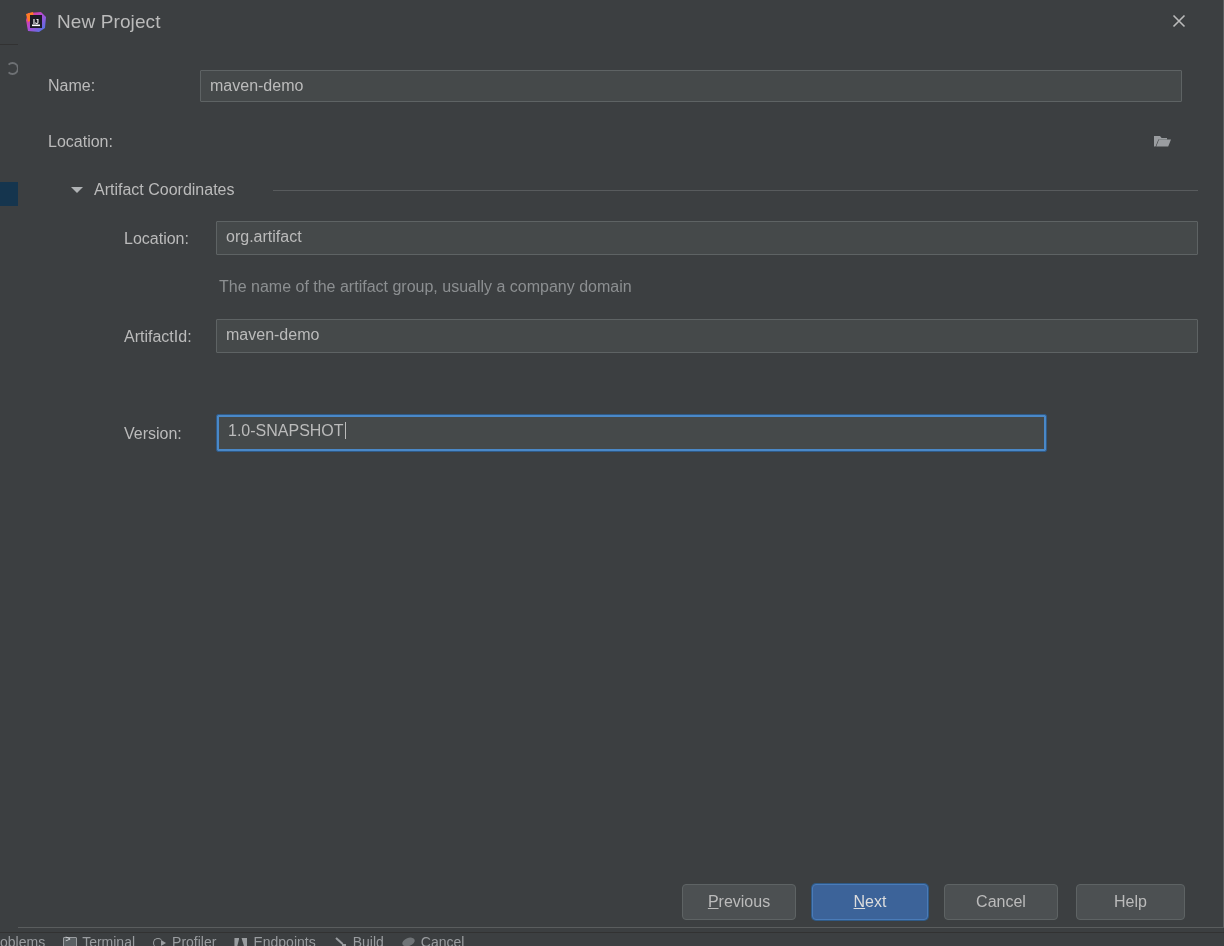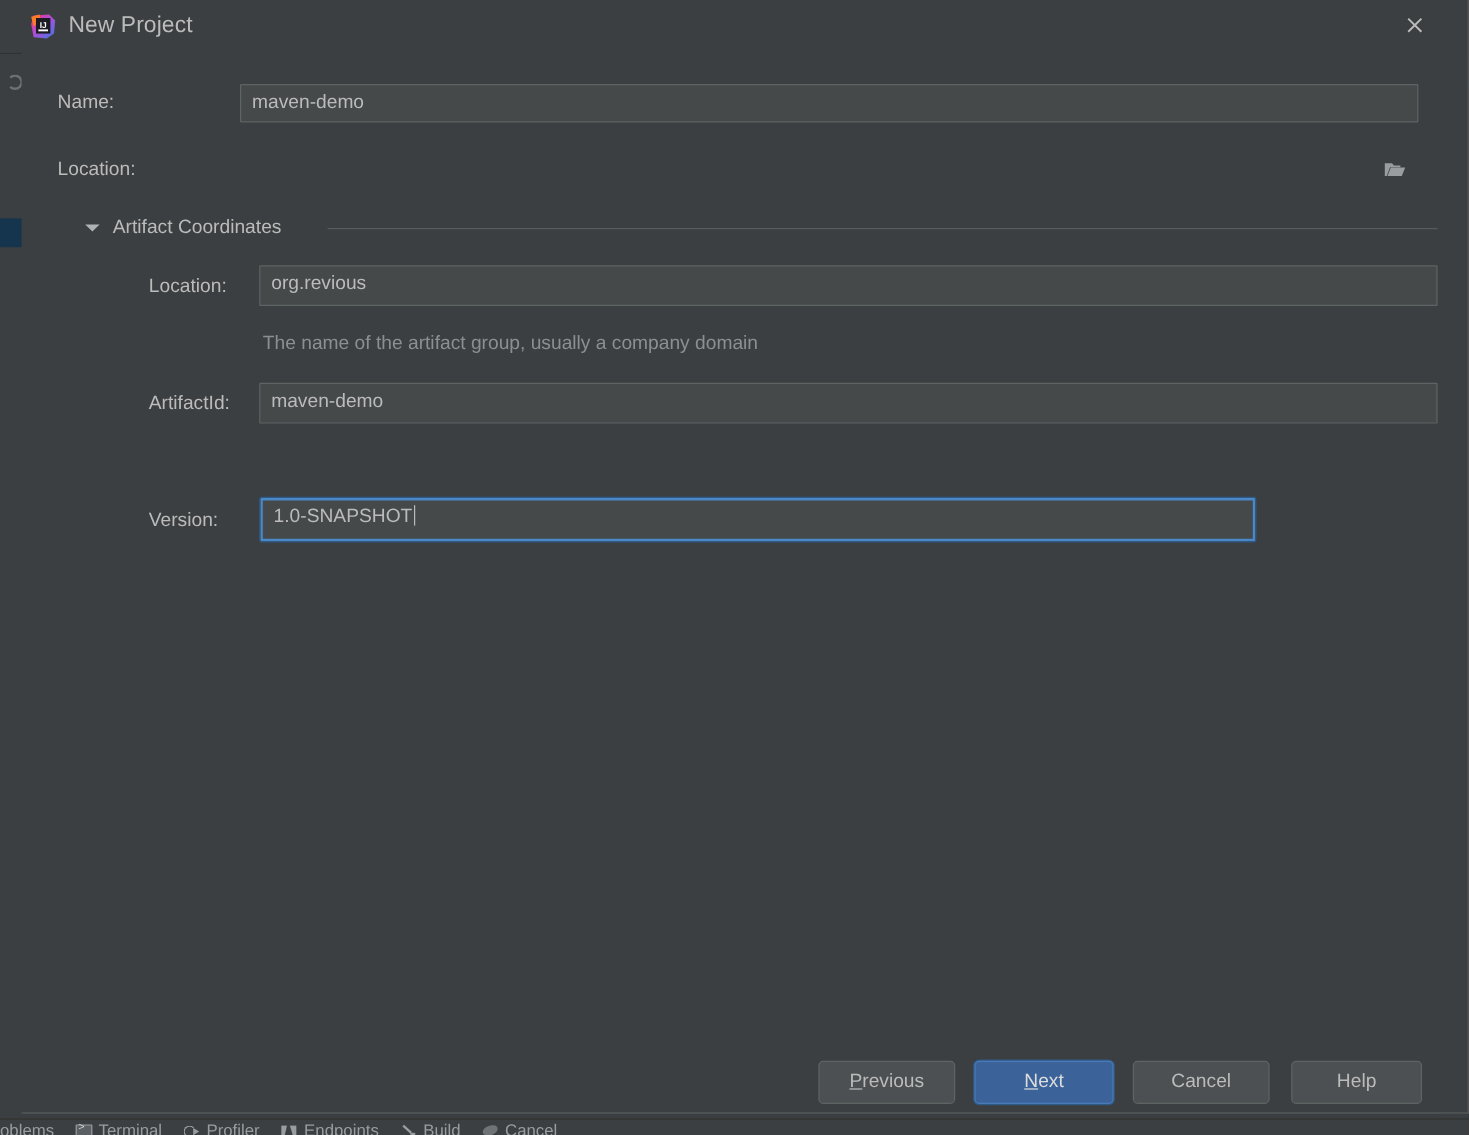--- a/index.html
+++ b/index.html
@@ -430,21 +430,21 @@
     </svg>
   </span>
 
   <span id="group-toggle">
     <span class="tri"></span>
   </span>
   <span id="group-title">Artifact Coordinates</span>
   <div id="group-rule"></div>
 
   <label class="field-label" id="field-groupid-label">Location:</label>
-  <div class="text-input" id="field-groupid-input">org.revious</div>
+  <div class="text-input" id="field-groupid-input">org.artifact</div>
   <div id="hint-groupid">The name of the artifact group, usually a company domain</div>
 
   <label class="field-label" id="field-artifactid-label">ArtifactId:</label>
   <div class="text-input" id="field-artifactid-input">maven-demo</div>
 
   <label class="field-label" id="field-version-label">Version:</label>
   <div class="text-input focused" id="field-version-input"><span>1.0-SNAPSHOT</span><span class="caret"></span></div>
 
   <div id="footer">
     <button class="btn" id="btn-previous">

